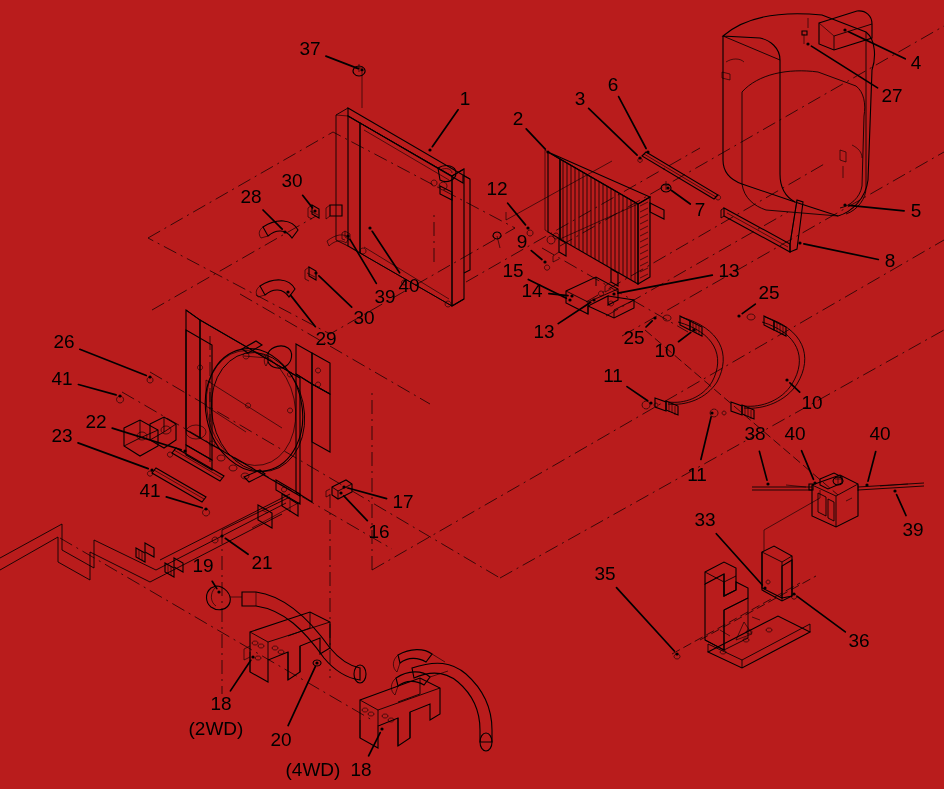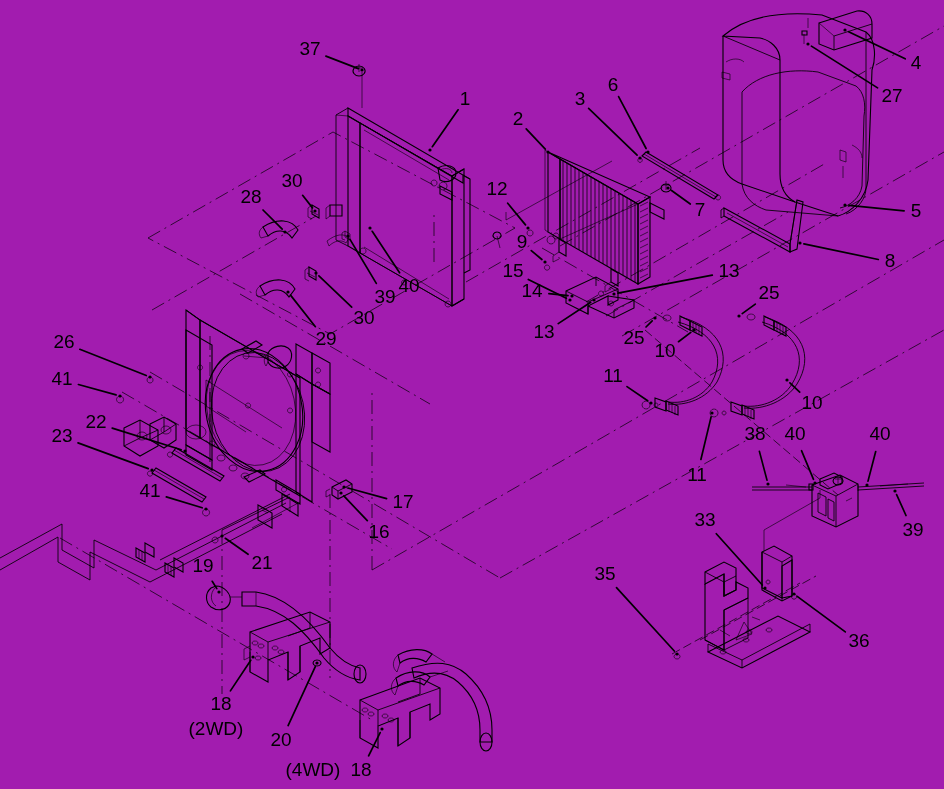--- a/index.html
+++ b/index.html
@@ -1,21 +1,21 @@
 <!DOCTYPE html>
 <html><head>
 <meta charset="utf-8">
 <title>Cooling System Parts Diagram</title>
 <style>
   html,body{margin:0;padding:0;background:#ffffff;}
   body{
     font-family:"Liberation Sans", sans-serif;
     width:944px;height:789px;overflow:hidden;position:relative;
   }
-  #diagram-root{position:relative;width:944px;height:789px;background:#a21caf;}
+  #diagram-root{position:relative;width:944px;height:789px;background:#b91c1c;}
   svg#parts-svg{display:block;width:944px;height:789px;}
   .callout-label{
     font-family:"Liberation Sans", sans-serif;
     font-size:19px;
     fill:#000;
     text-anchor:middle;
     dominant-baseline:middle;
   }
   .callout-sub{
     font-family:"Liberation Sans", sans-serif;

